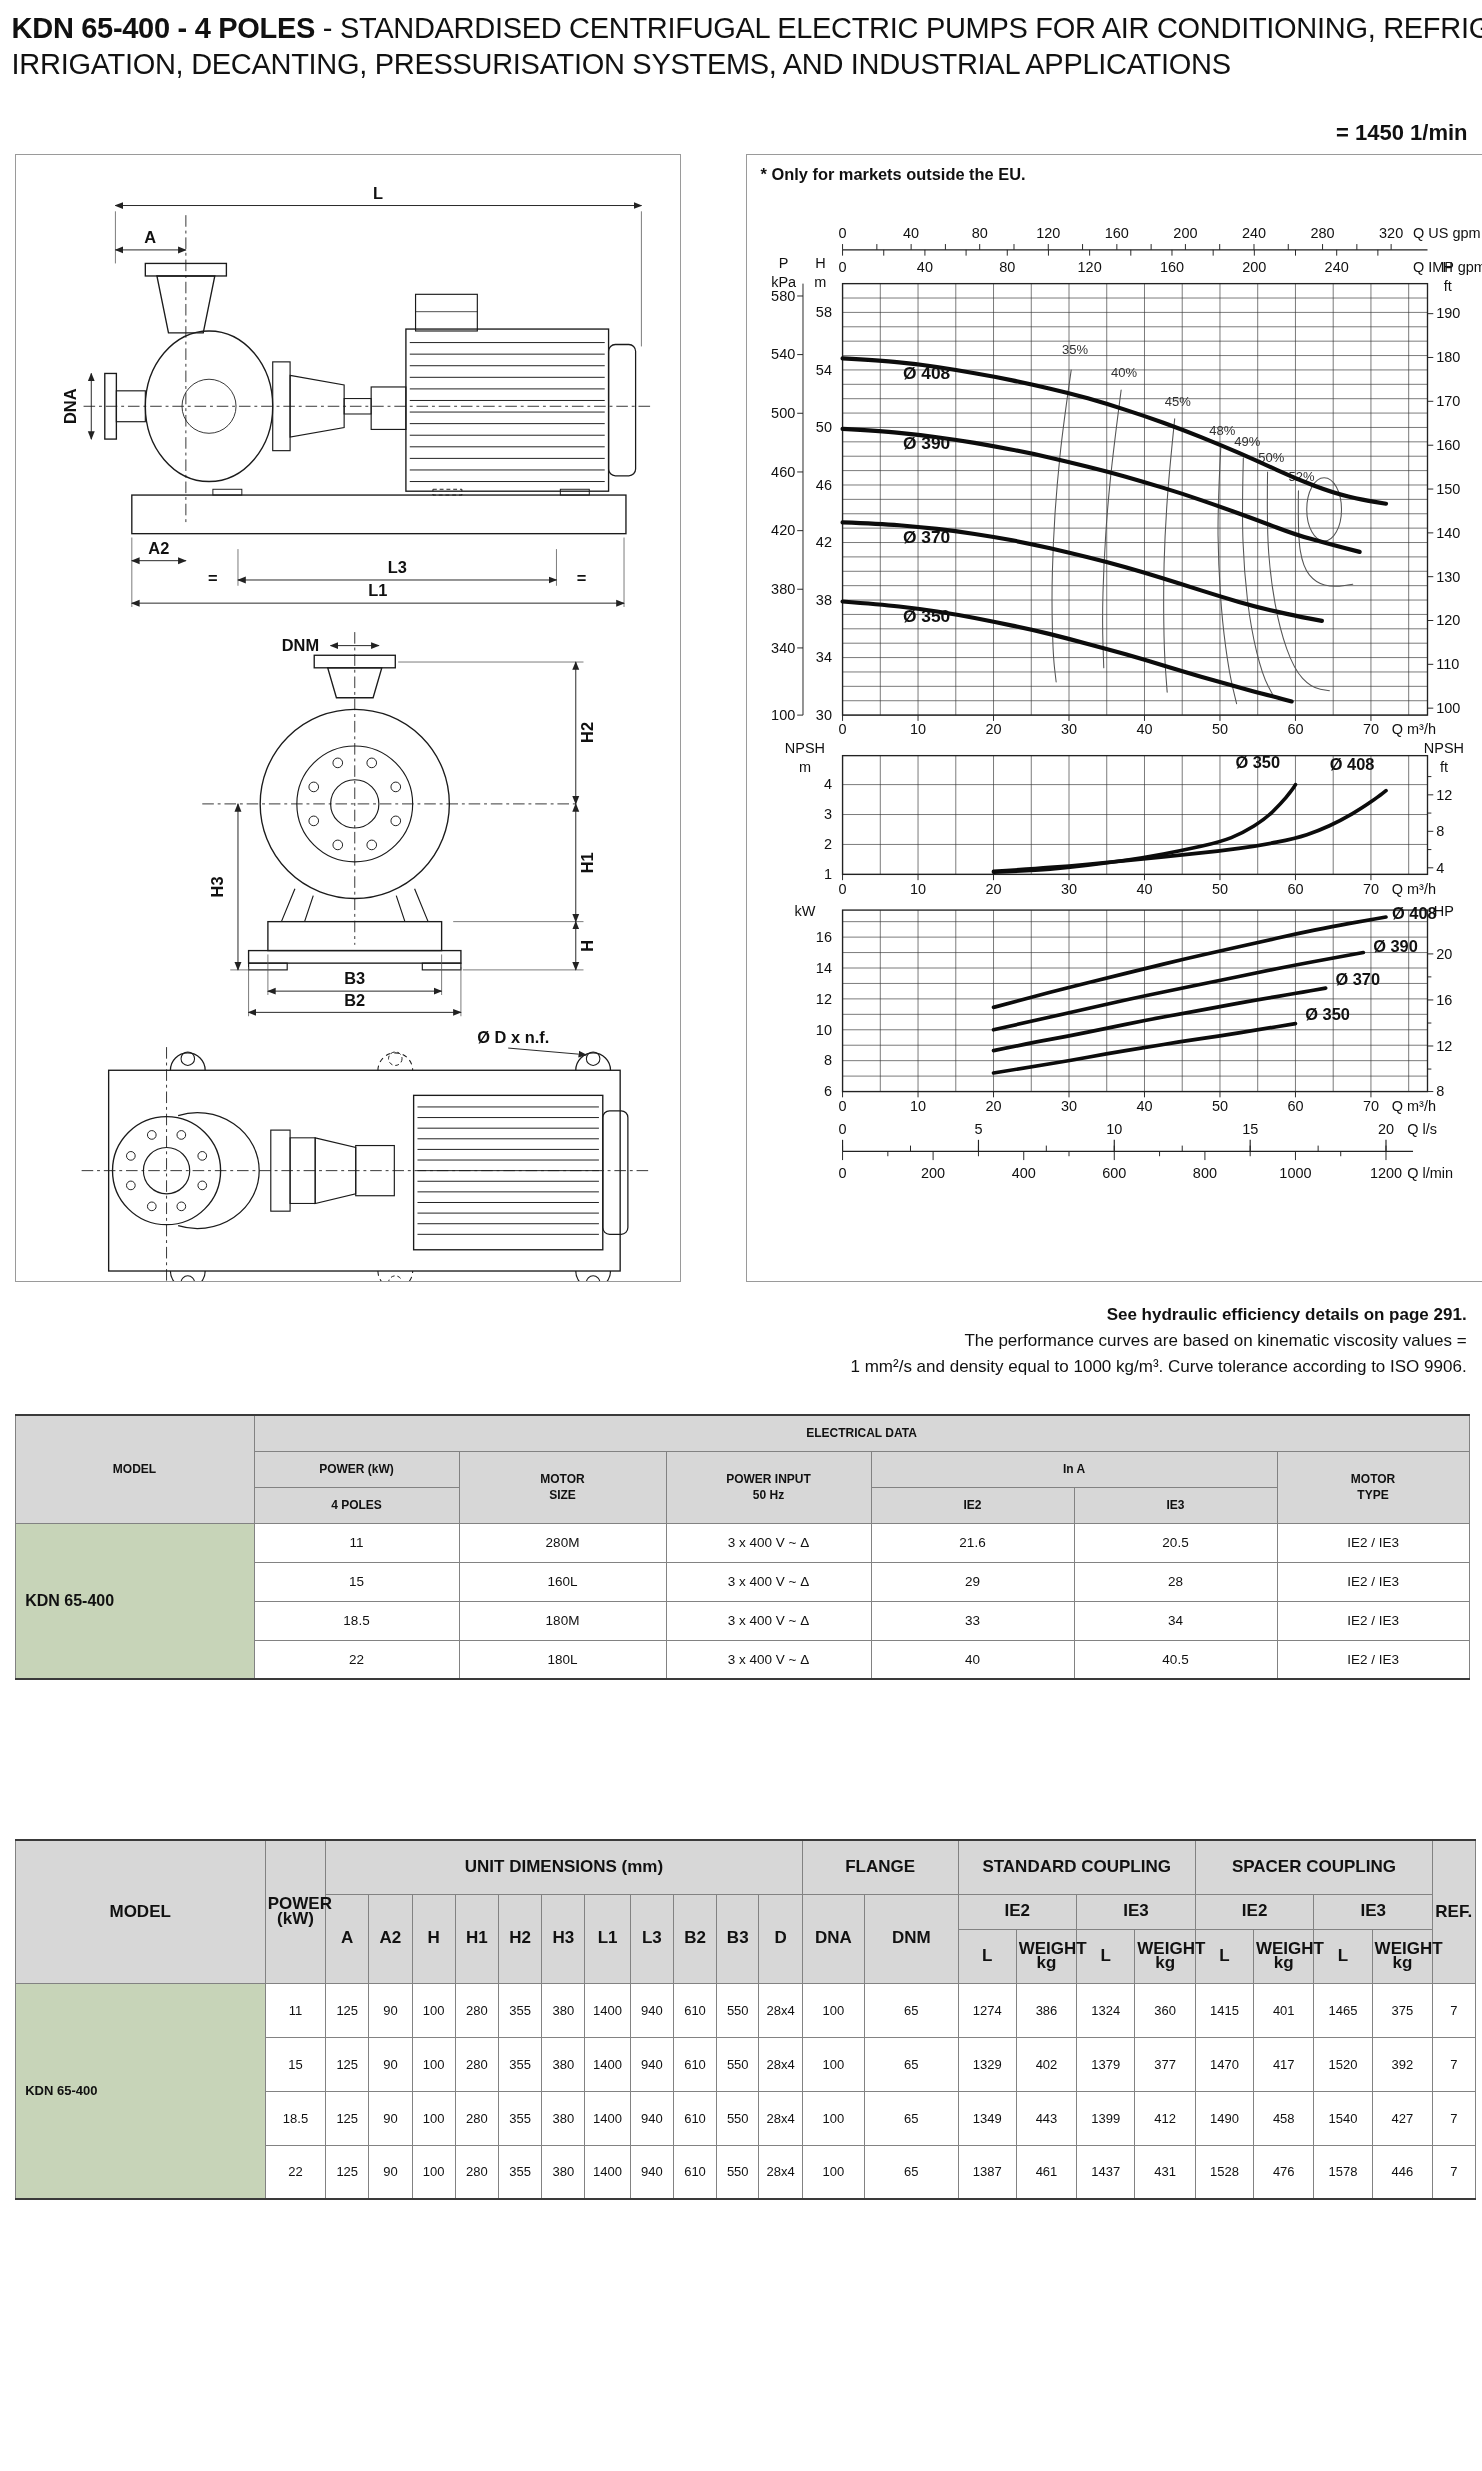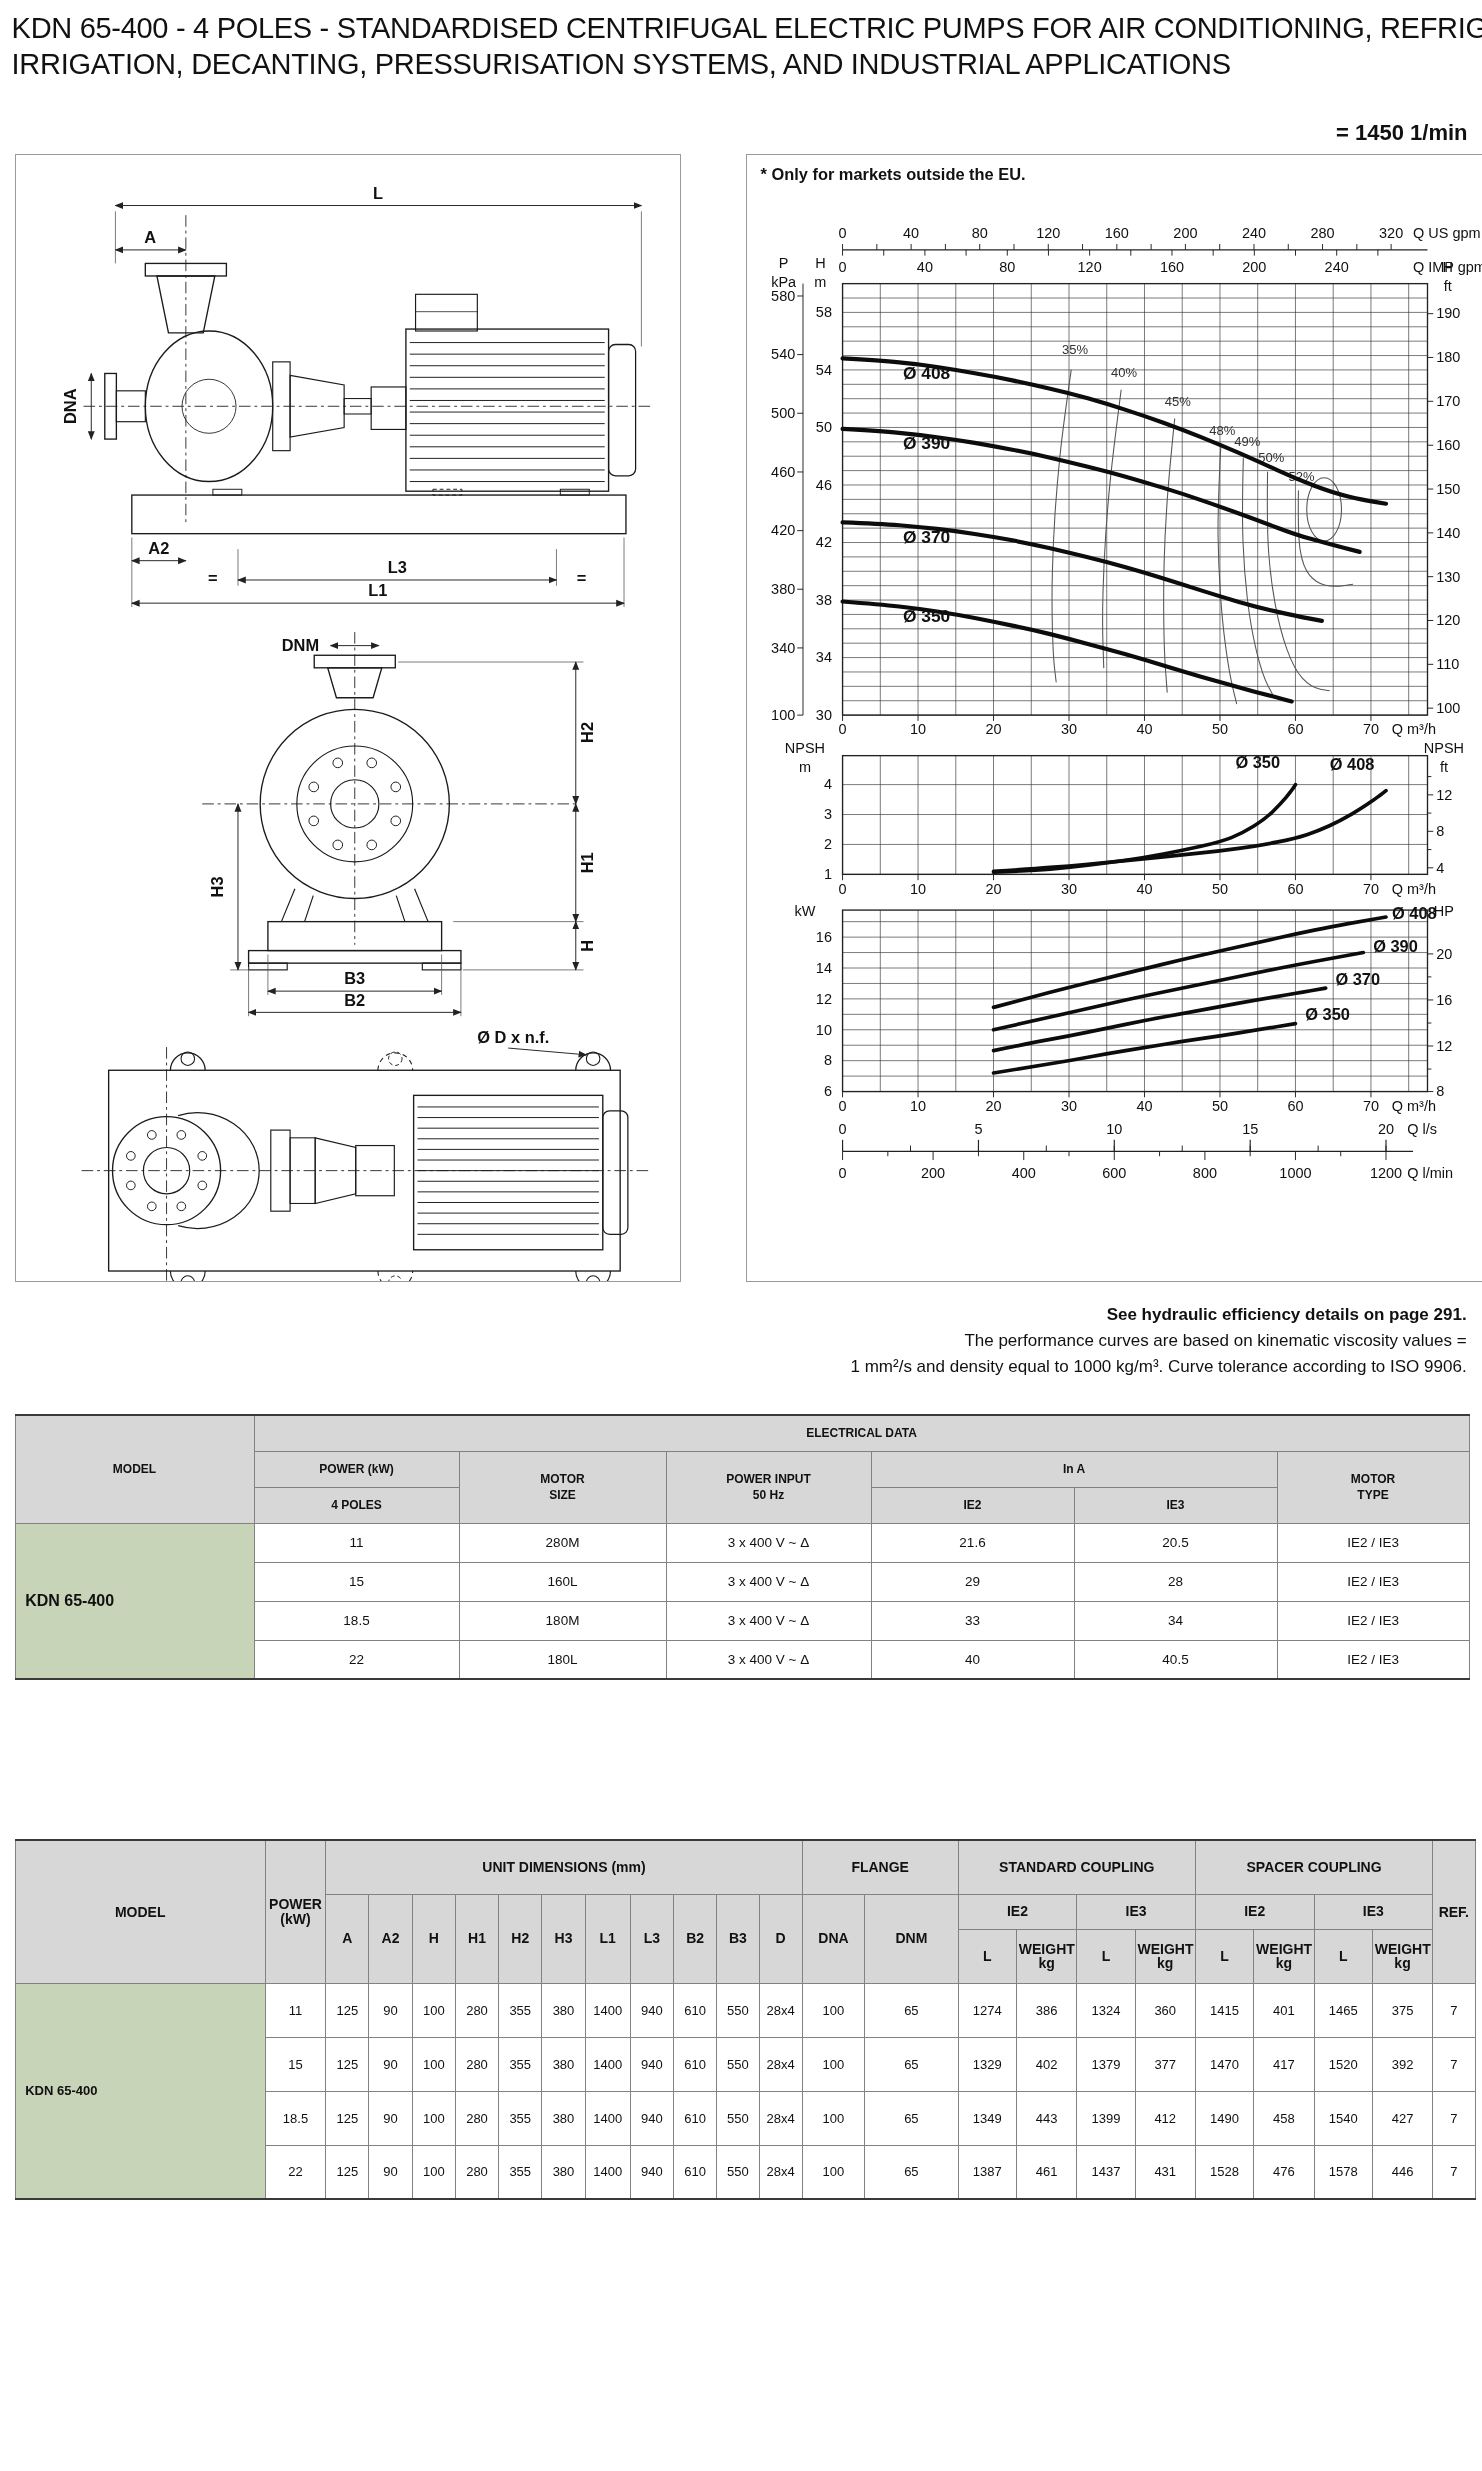--- a/index.html
+++ b/index.html
@@ -1,21 +1,21 @@
 <!DOCTYPE html>
 <html><head>
 <meta charset="utf-8">
 <style>
   * { margin:0; padding:0; box-sizing:border-box; }
   body { background:#ffffff; font-family:"Liberation Sans", sans-serif; color:#111; }
   .page { position:relative; width:1482px; height:2472px; background:#fff; overflow:hidden; }
 
   .hdr { position:absolute; left:11.6px; top:9.7px; width:1463px; }
   .title-line { font-size:29px; line-height:36px; letter-spacing:-0.3px; white-space:nowrap; }
-  .title-model { font-weight:400; }
+  .title-model { font-weight:700; }
   .title-rest { font-weight:400; }
   .subtitle { margin-top:7.7px; font-size:18.3px; }
   .subtitle b { font-weight:700; }
   .speed { position:absolute; right:14.5px; top:120px; font-size:22px; font-weight:700; }
 
   .panel { position:absolute; border:1px solid #9a9a9a; background:#fff; }
   .drawings-panel { left:14.5px; top:154px; width:666px; height:1128px; }
   .chart-panel { left:746px; top:154px; width:752px; height:1128px; }
   .chart-note { position:absolute; left:13.5px; top:9.7px; font-size:16.4px; font-weight:700; z-index:2; }
   #charts-svg, #drawings-svg { position:absolute; left:0; top:0; }
@@ -32,21 +32,21 @@
   table.dat td { background:#fff; }
   td.model-cell { background:#c7d4b8 !important; font-weight:700; font-size:16px; text-align:left !important; padding-left:9.7px !important; }
   #elec-table { left:14.5px; top:1414px; width:1453px; }
   #elec-table thead tr { height:36px; }
   #elec-table tbody tr { height:39px; }
   #dims-table { left:14.5px; top:1839px; width:1461px; }
   #dims-table thead tr.r1 { height:54px; }
   #dims-table thead tr.r2 { height:35px; }
   #dims-table thead tr.r3 { height:54px; }
   #dims-table tbody tr { height:54px; }
-  #dims-table th { font-size:14px; line-height:14.5px; }
+  #dims-table th { font-size:17px; line-height:14.5px; }
   #dims-table td { font-size:13px; padding:1px; }
 </style>
 </head>
 <body>
 
 <div class="page">
 
   <div class="hdr">
     <div class="title-line"><span class="title-model">KDN 65-400 - 4 POLES</span><span class="title-rest"> - STANDARDISED CENTRIFUGAL ELECTRIC PUMPS FOR AIR CONDITIONING, REFRIGERATION,</span></div>
     <div class="title-line title-rest">IRRIGATION, DECANTING, PRESSURISATION SYSTEMS, AND INDUSTRIAL APPLICATIONS</div>

